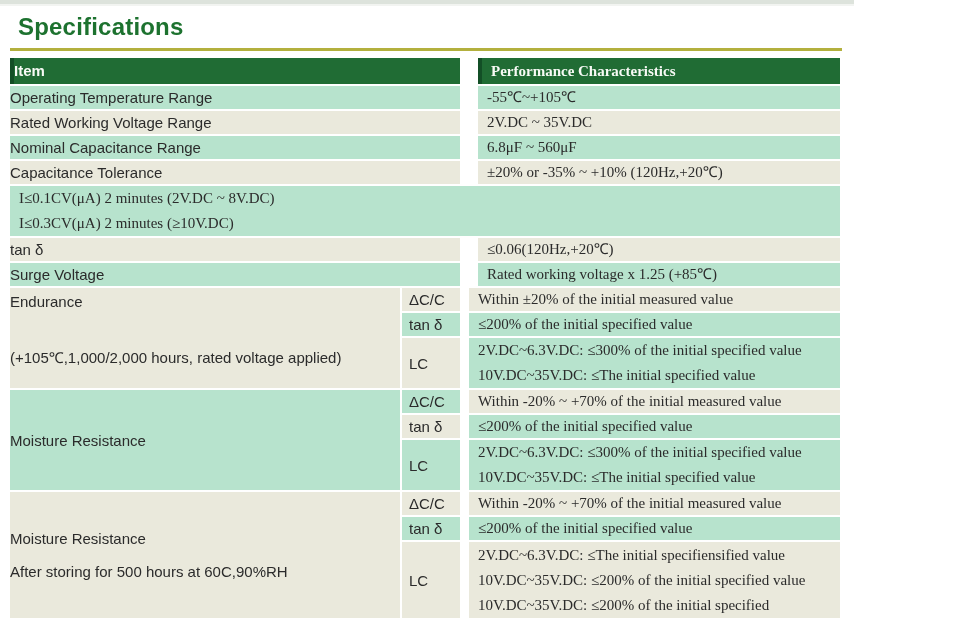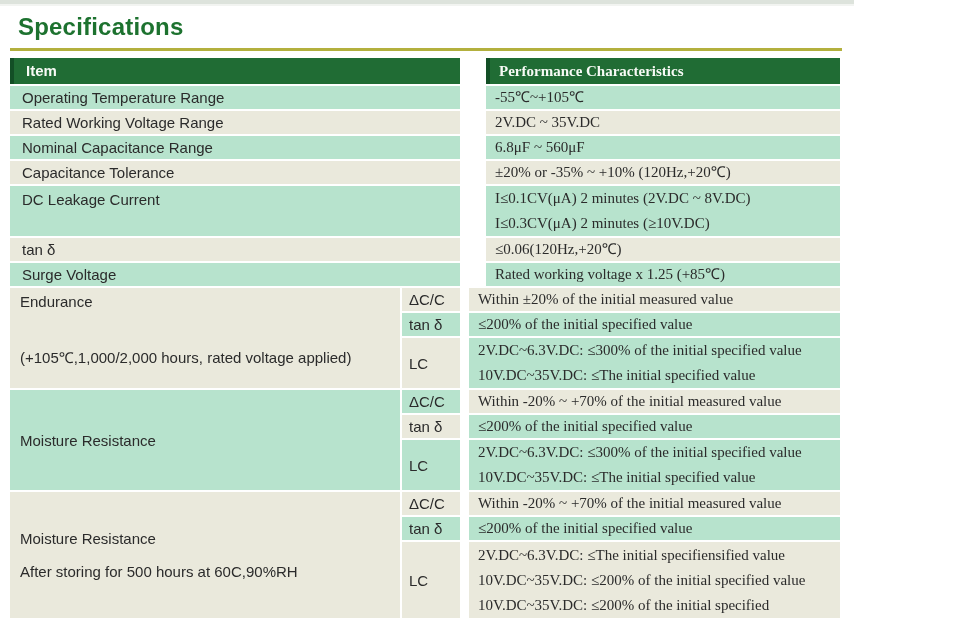--- a/index.html
+++ b/index.html
@@ -20,23 +20,23 @@
     letter-spacing:0.2px;
   }
   .rule { height:3px; background:#b3b03e; margin:7px 12px 7px 10px; }
 
   .spec-table { margin:0 14px 0 10px; }
   .row { display:flex; }
   .row + .row, .sub-row + .sub-row { margin-top:2px; }
 
   
   .cell { font-size:15px; }
-  .item-cell  { width:450px; flex:0 0 450px; margin-right:26px; padding-left:12px; display:flex; flex-direction:column; justify-content:center; }
+  .item-cell  { width:450px; flex:0 0 450px; margin-right:18px; padding-left:0; display:flex; flex-direction:column; justify-content:center; }
   .value-cell { flex:1; padding-left:9px; display:flex; flex-direction:column; justify-content:center;font-family:Liberation Serif, serif; }
-  .big-cell   { width:390px; flex:0 0 390px; margin-right:2px; padding-left:10px; display:flex; flex-direction:column; justify-content:center; }
+  .big-cell   { width:390px; flex:0 0 390px; margin-right:2px; display:flex; flex-direction:column; justify-content:center; }
   .subs       { flex:1; display:flex; flex-direction:column; }
   .sub-row    { display:flex; }
   .sublabel-cell { width:58px; flex:0 0 58px; margin-right:9px; padding-left:7px; display:flex; flex-direction:column; justify-content:center; }
 
   
   .h-head { height:26px; }
   .h1 { height:23px; }
   .h2 { height:50px; }
   .h3 { height:76px; }
 
@@ -110,23 +110,20 @@
     <div class="row h1">
       <div class="cell item-cell beige">
         <span class="cell-line">Capacitance Tolerance</span>
       </div>
       <div class="cell value-cell beige">
         <span class="cell-line">±20% or -35% ~ +10% (120Hz,+20℃)</span>
       </div>
     </div>
 
     <div class="row h2">
-      <div class="cell item-cell mint top-align">
-        <span class="cell-line">DC Leakage Current</span>
-      </div>
       <div class="cell value-cell mint">
         <span class="cell-line">I≤0.1CV(μA) 2 minutes (2V.DC ~ 8V.DC)</span>
         <span class="cell-line">I≤0.3CV(μA) 2 minutes (≥10V.DC)</span>
       </div>
     </div>
 
     <div class="row h1">
       <div class="cell item-cell beige">
         <span class="cell-line">tan δ</span>
       </div>

